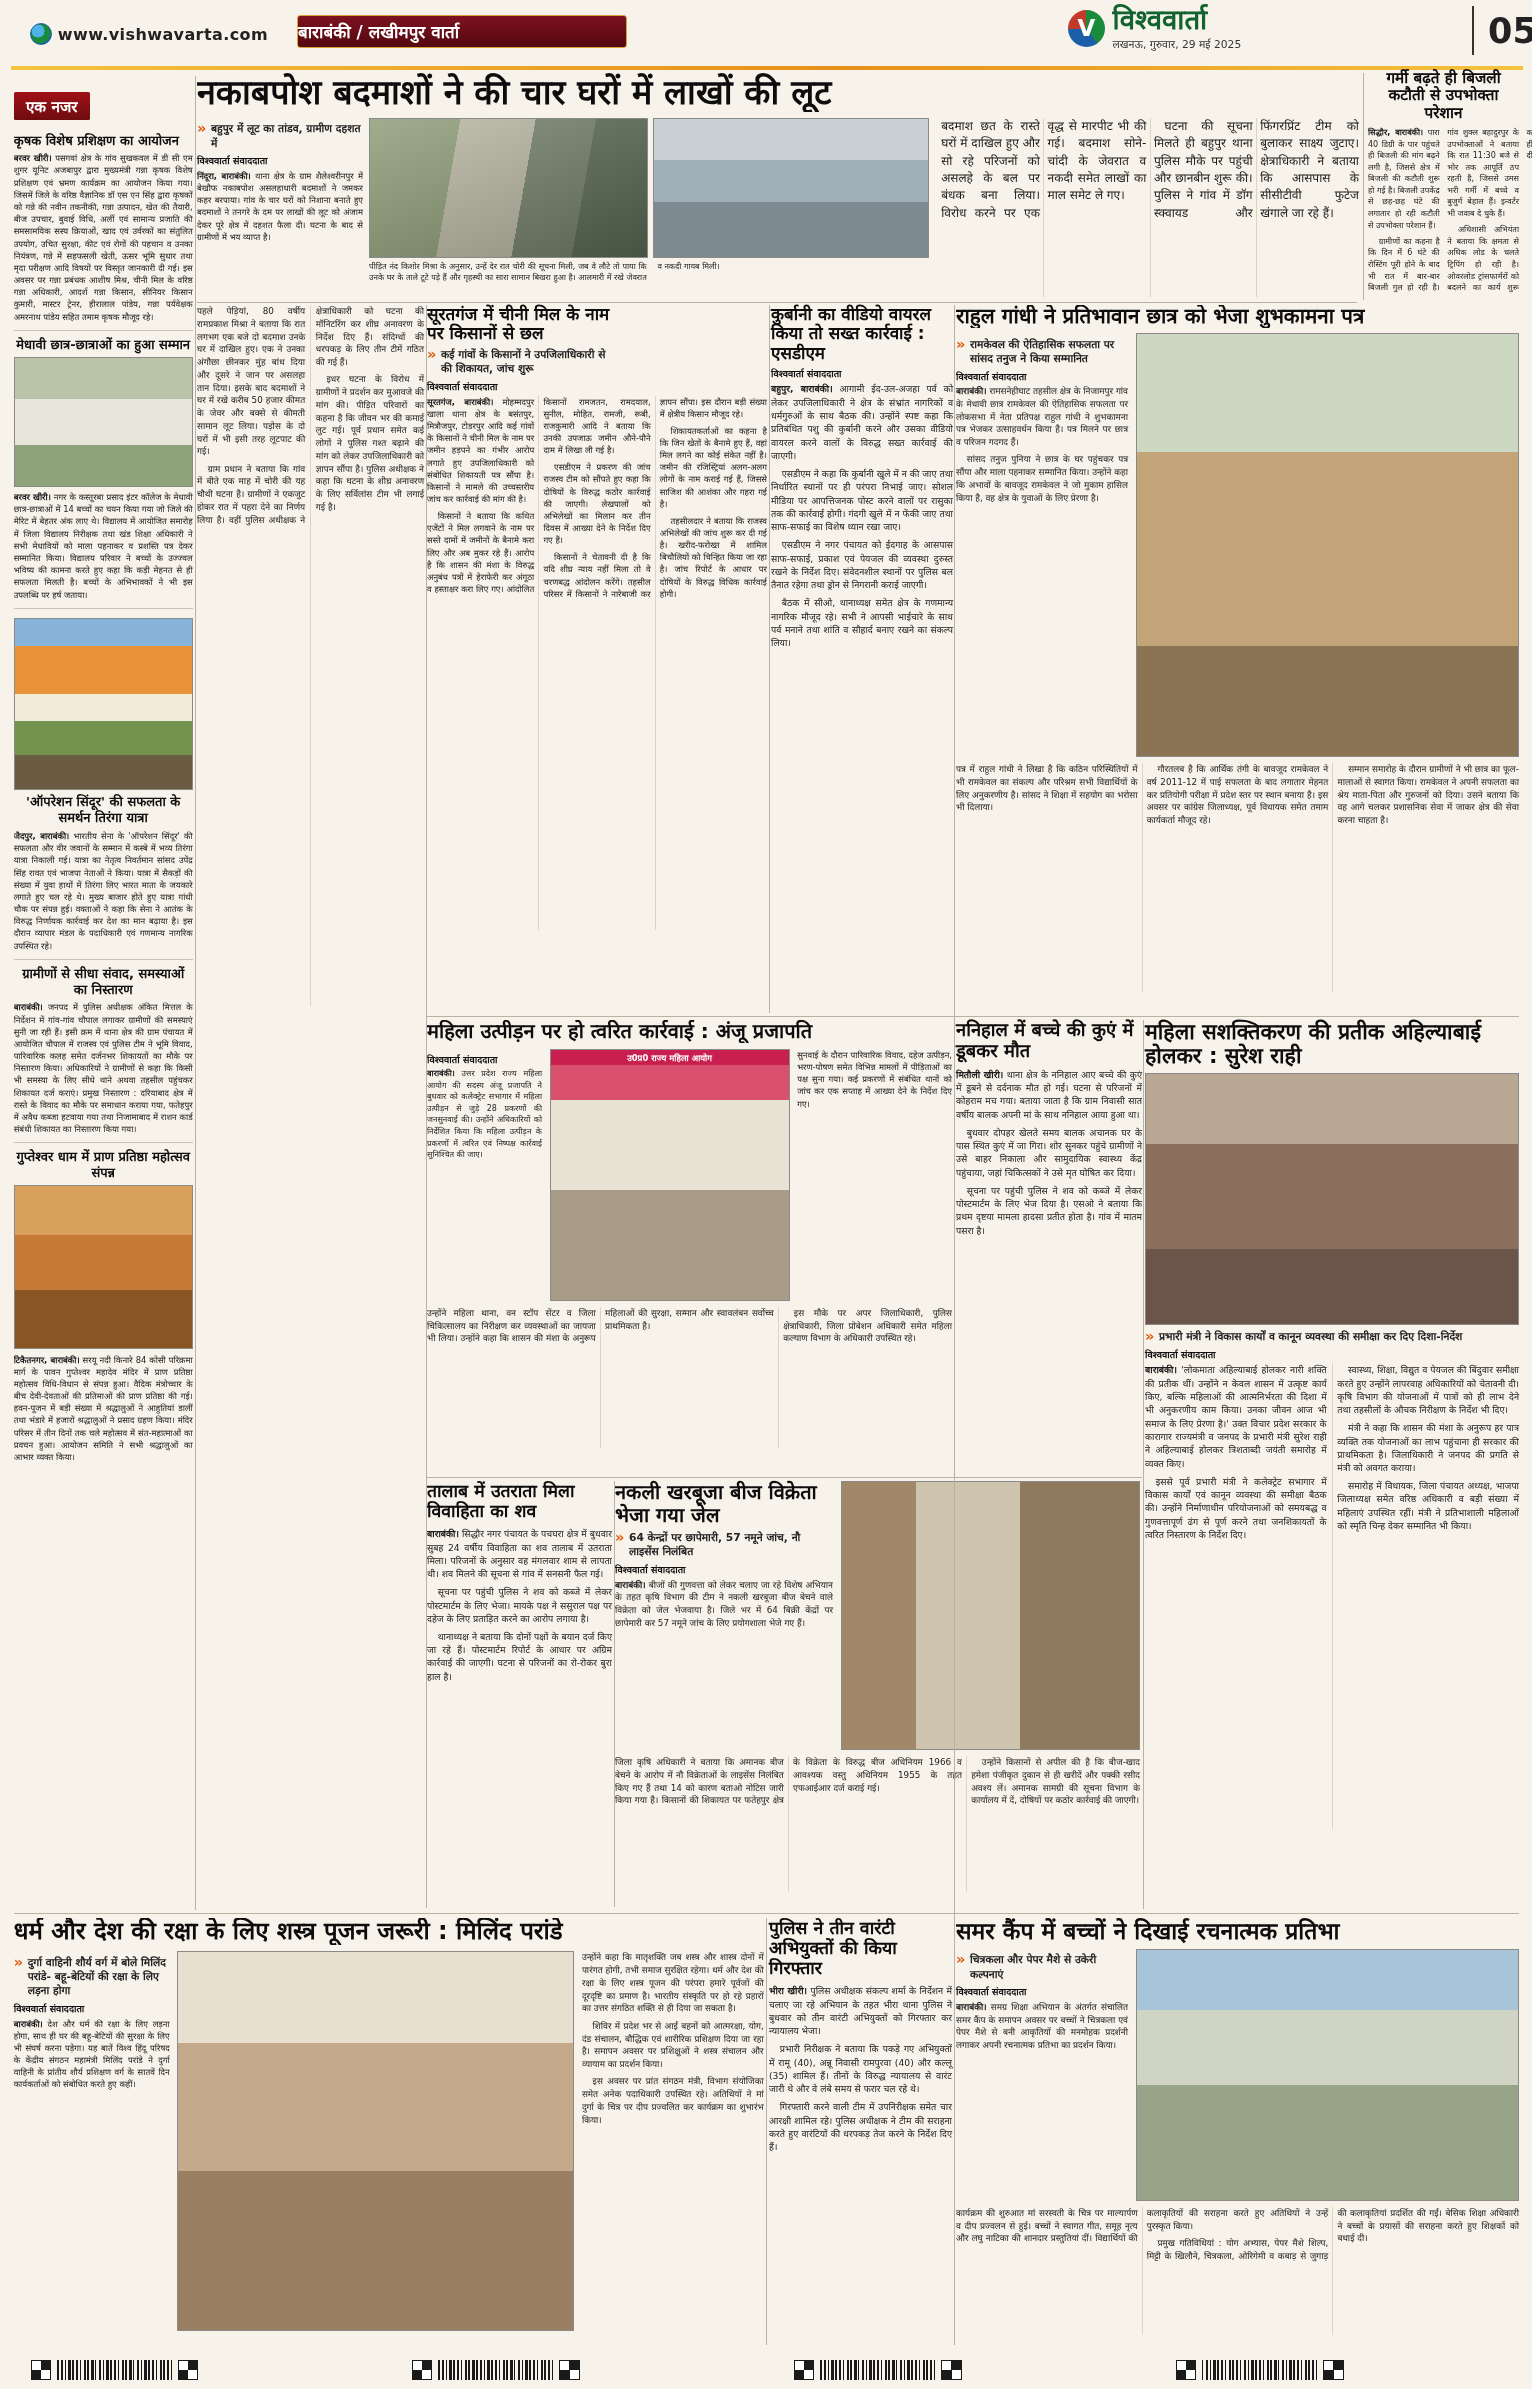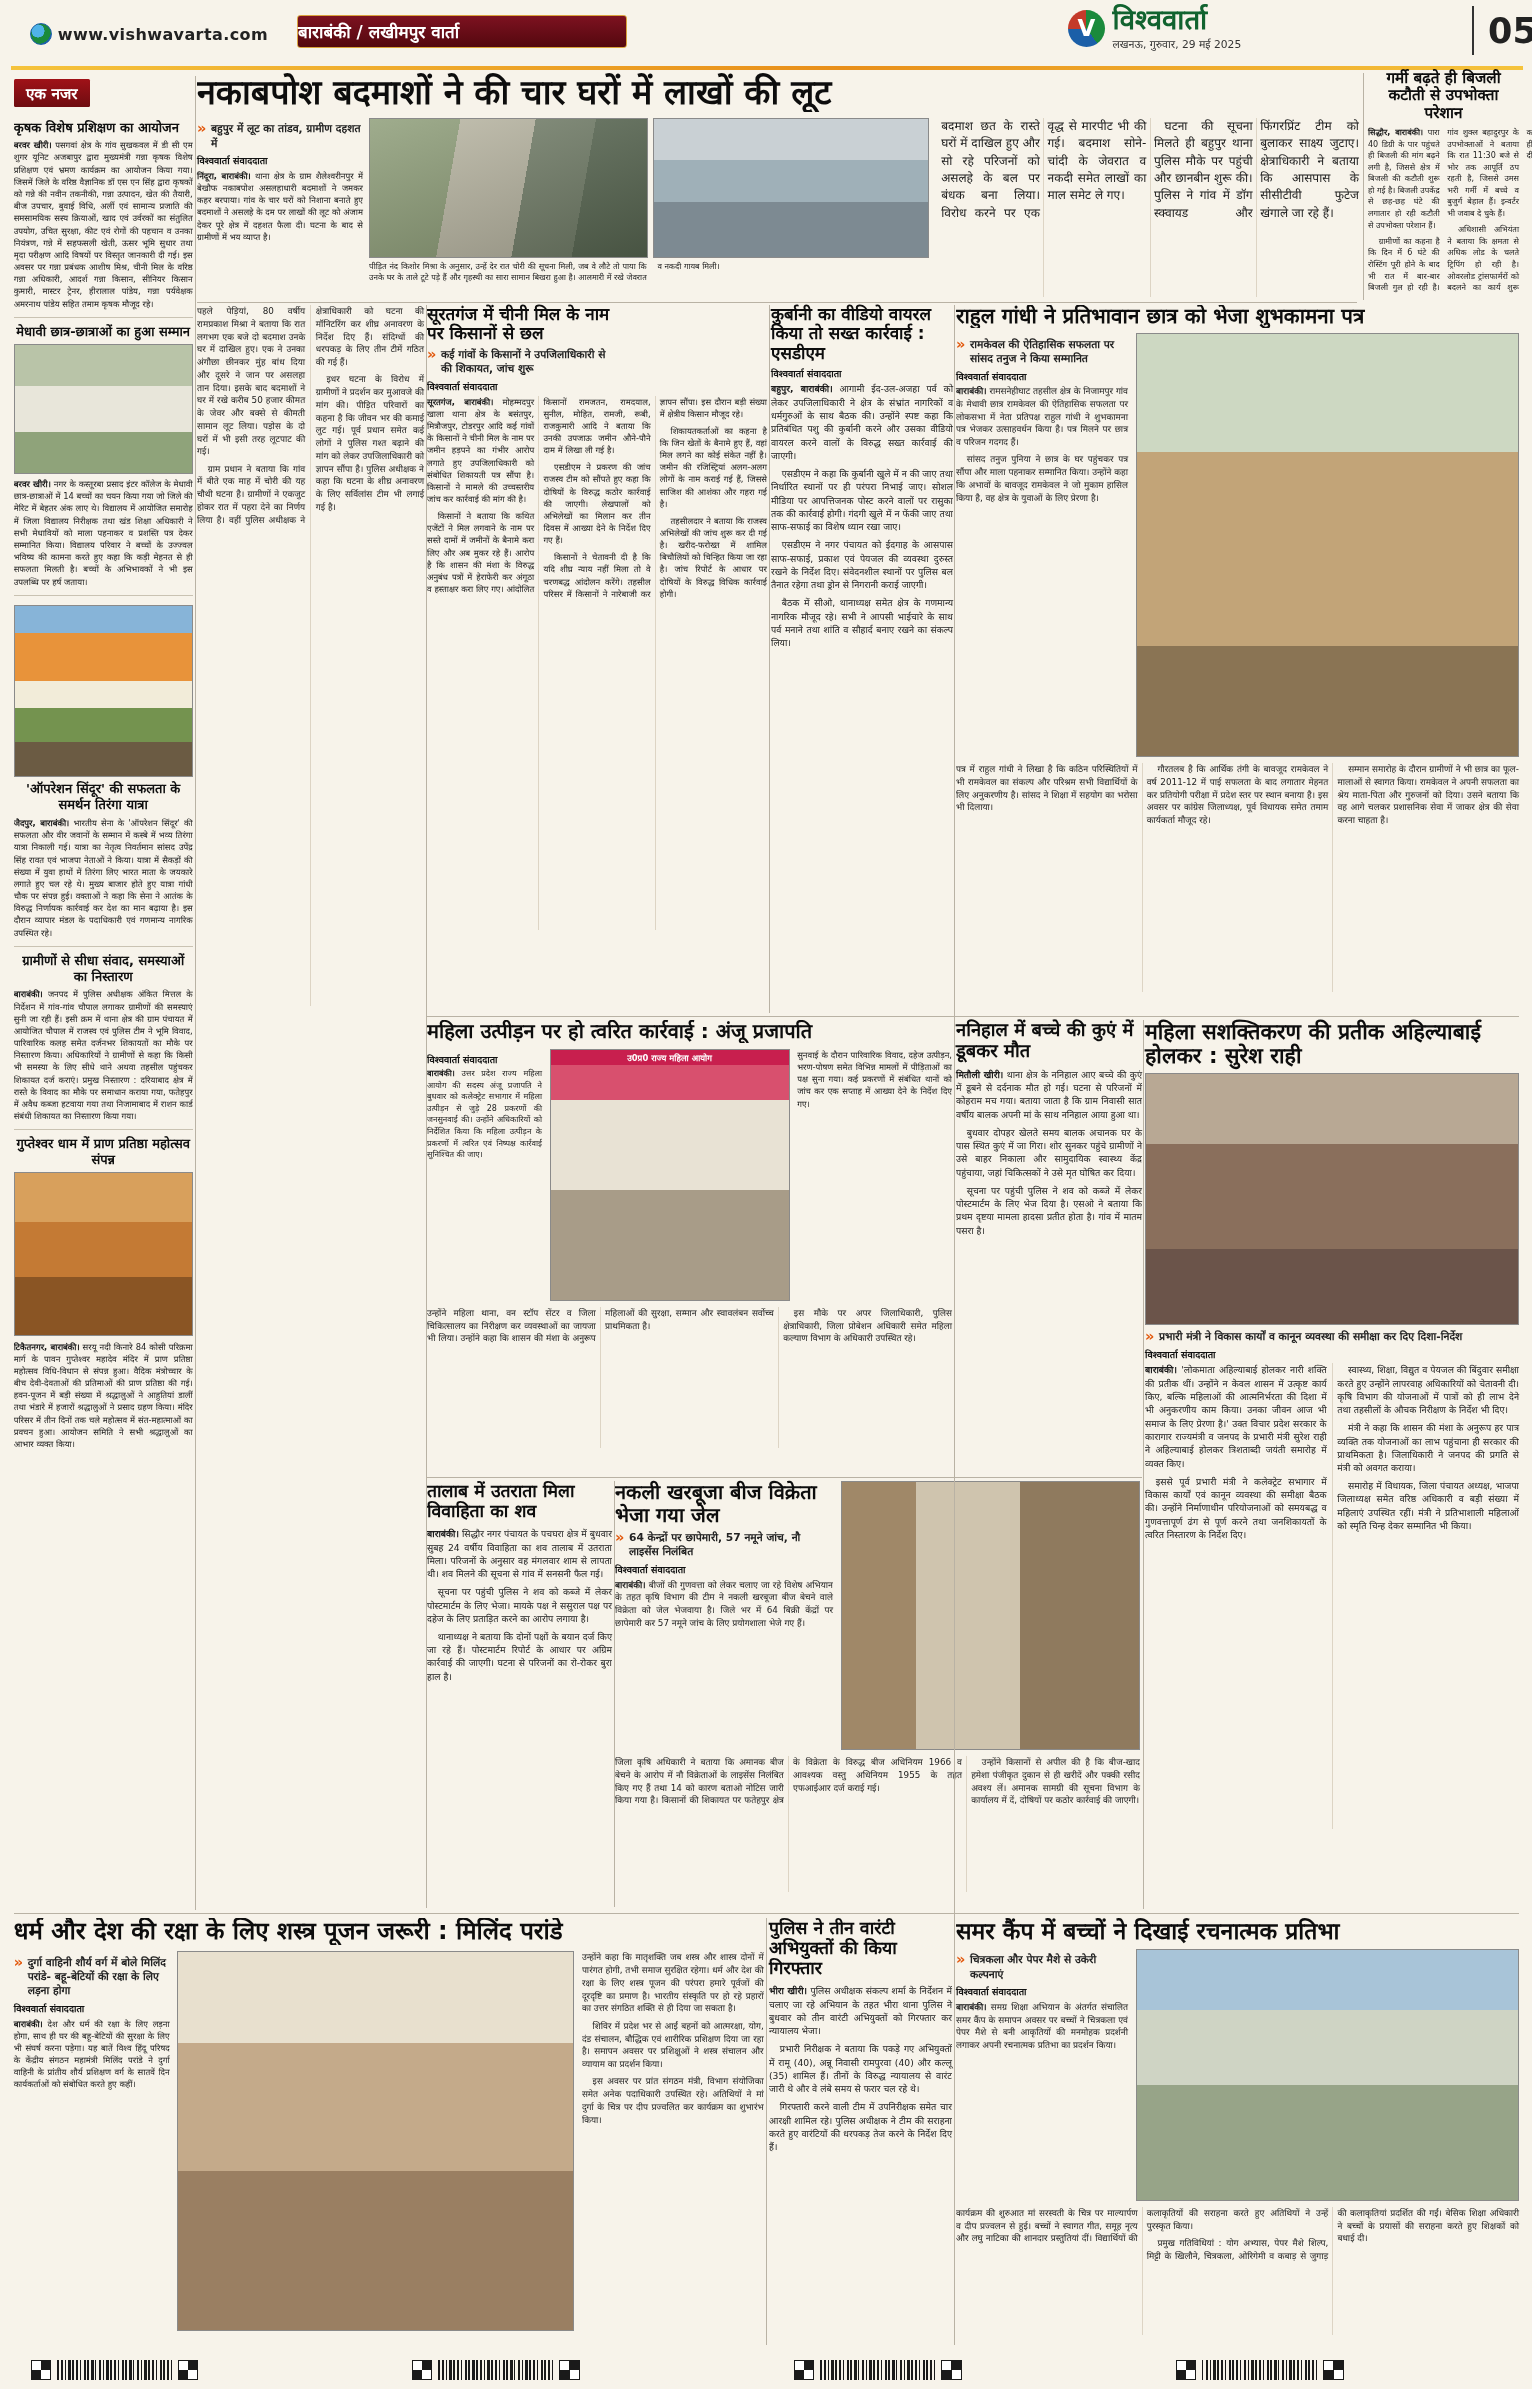--- a/index.html
+++ b/index.html
@@ -35,21 +35,21 @@
   .kmark{color:#e2590e;font-size:14.5px;line-height:.9;font-weight:bold}
   .byline{font-weight:bold;font-size:9.5px;color:#111;margin:3.8px 0 2.3px}
   .para{margin:0 0 4.6px;text-align:justify;line-height:1.45}
   .ind{text-indent:10.7px}
   .dl{font-weight:bold}
   .f10{font-size:8px}.f11{font-size:8.4px}.f115{font-size:8.8px}.f12{font-size:9.2px}
   .photo{border:0.8px solid #8a8a8a;box-sizing:border-box}
   .vrule{position:absolute;width:0.8px;background:#b9b2a4}
   .hrule{position:absolute;height:0.8px;background:#b9b2a4}
   
-  #sidebar{position:absolute;left:13.7px;top:79px;width:179px;height:1832px;overflow:hidden}
+  #sidebar{position:absolute;left:13.7px;top:92px;width:179px;height:1832px;overflow:hidden}
   .onelook-head{display:inline-block;background:linear-gradient(180deg,#a01218,#6e0c10);
     color:#fff;font-size:15.3px;font-weight:bold;padding:3.8px 12.2px;border-radius:1.5px}
   .sb-item{border-top:0.8px solid #c9c2b2;margin-top:6.9px;padding-top:6.1px}
   .sb-item:first-of-type{border-top:none}
   .sb-h{font-size:13px;font-weight:bold;margin:0 0 3.8px;line-height:1.22;color:#101010}
   .sb-h.c{text-align:center}
   .sb-item .photo{width:100%;margin:3.1px 0 4.6px}
   .ph-students{height:130px;background:linear-gradient(180deg,#b9c4a8 0 32%,#e8e6da 32% 68%,#8fa37a 68%)}
   .ph-tiranga{height:172px;background:linear-gradient(180deg,#87b4d8 0 16%,#e8933a 16% 44%,#f2ecd9 44% 60%,#74934f 60% 80%,#6b5b43 80%)}
   .ph-pran{height:164px;background:linear-gradient(180deg,#d8a05c 0 30%,#c47a34 30% 64%,#8a5524 64%)}
@@ -210,21 +210,21 @@
 
 <article class="art" id="art-loot">
   <h2 class="hl">नकाबपोश बदमाशों ने की चार घरों में लाखों की लूट</h2>
   <div class="loot-grid">
     <div class="lc1">
       <div class="kicker">
           <span class="kmark">»</span>
           <span>बहुपुर में लूट का तांडव, ग्रामीण दहशत में</span>
         </div>
       <div class="byline">विश्ववार्ता संवाददाता</div>
-      <p class="para f11"><b class="dl">निंदूरा, बाराबंकी।</b> <span>थाना क्षेत्र के ग्राम शैलेश्वरीनपुर में बेखौफ नकाबपोश असलहाधारी बदमाशों ने जमकर कहर बरपाया। गांव के चार घरों को निशाना बनाते हुए बदमाशों ने असलहे के दम पर लाखों की लूट को अंजाम देकर पूरे क्षेत्र में दहशत फैला दी। घटना के बाद से ग्रामीणों में भय व्याप्त है।</span></p>
+      <p class="para f11"><b class="dl">निंदूरा, बाराबंकी।</b> <span>थाना क्षेत्र के ग्राम शैलेश्वरीनपुर में बेखौफ नकाबपोश असलहाधारी बदमाशों ने जमकर कहर बरपाया। गांव के चार घरों को निशाना बनाते हुए बदमाशों ने तनगरे के दम पर लाखों की लूट को अंजाम देकर पूरे क्षेत्र में दहशत फैला दी। घटना के बाद से ग्रामीणों में भय व्याप्त है।</span></p>
     </div>
     <div class="lmid">
       <div class="photo ph-loot-a"></div>
       <div class="photo ph-loot-b"></div>
       <div class="loot-strip">पीड़ित नंद किशोर मिश्रा के अनुसार, उन्हें देर रात चोरी की सूचना मिली, जब वे लौटे तो पाया कि उनके घर के ताले टूटे पड़े हैं और गृहस्थी का सारा सामान बिखरा हुआ है। आलमारी में रखे जेवरात व नकदी गायब मिली।</div>
     </div>
     <div class="lright">
       <p class="para">बदमाश छत के रास्ते घरों में दाखिल हुए और सो रहे परिजनों को असलहे के बल पर बंधक बना लिया। विरोध करने पर एक वृद्ध से मारपीट भी की गई। बदमाश सोने-चांदी के जेवरात व नकदी समेत लाखों का माल समेट ले गए।</p>
       <p class="para ind">घटना की सूचना मिलते ही बहुपुर थाना पुलिस मौके पर पहुंची और छानबीन शुरू की। पुलिस ने गांव में डॉग स्क्वायड और फिंगरप्रिंट टीम को बुलाकर साक्ष्य जुटाए। क्षेत्राधिकारी ने बताया कि आसपास के सीसीटीवी फुटेज खंगाले जा रहे हैं।</p>
     </div>

